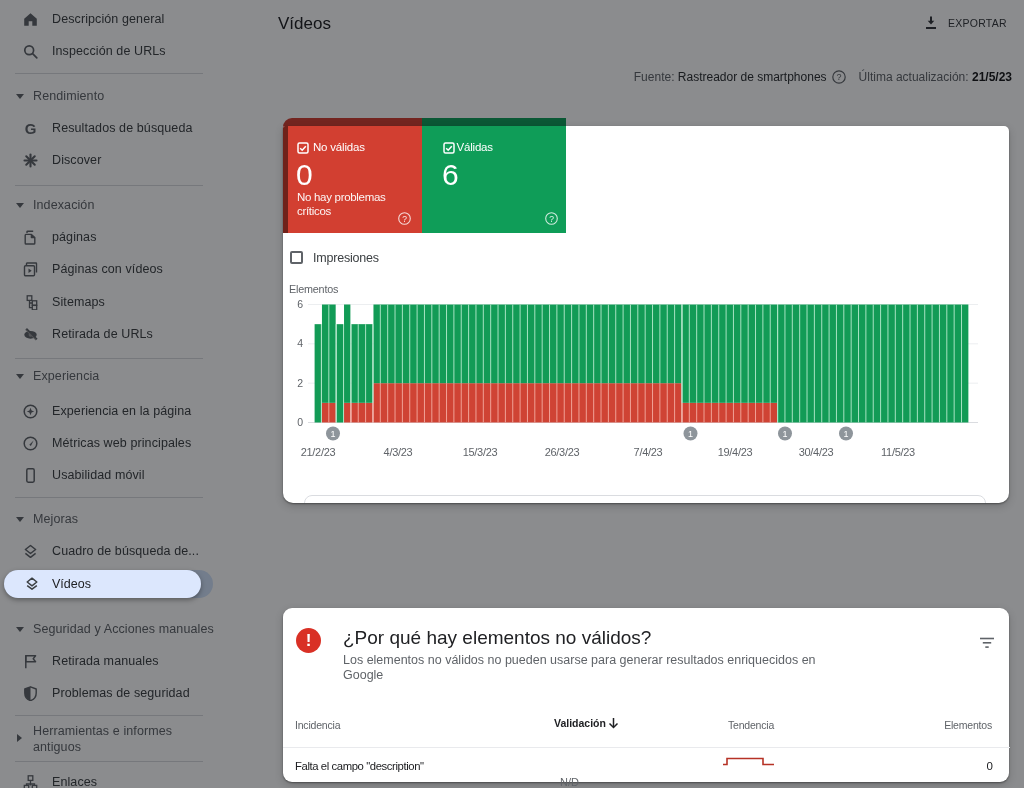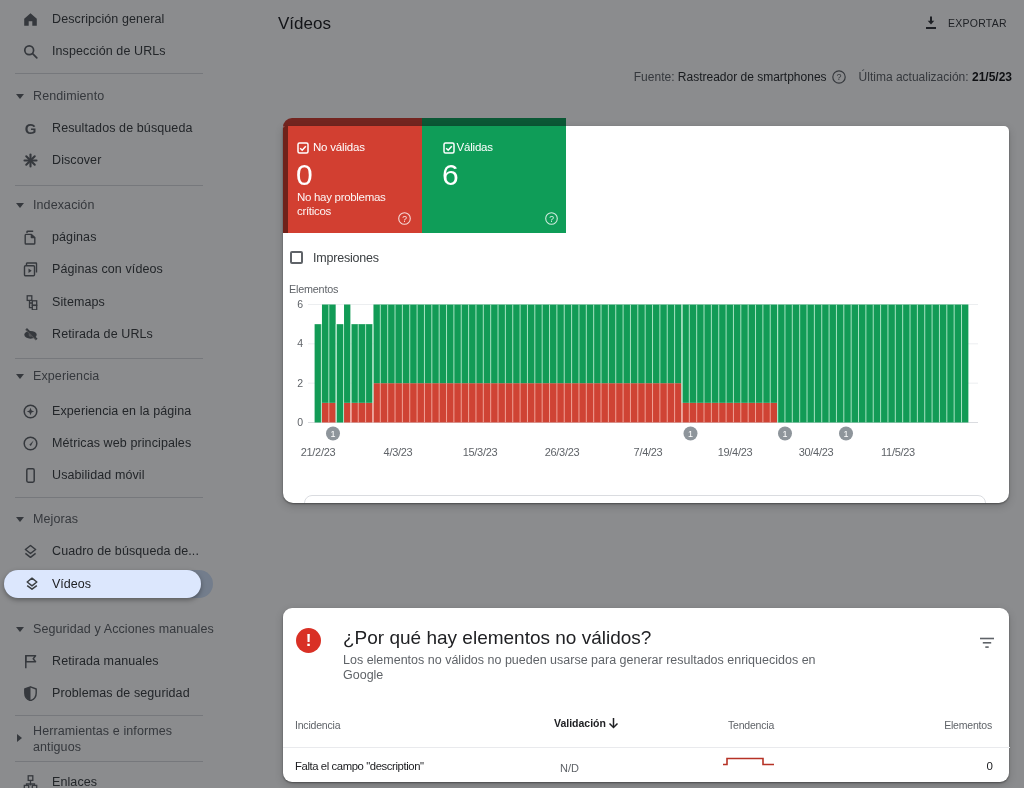--- a/index.html
+++ b/index.html
@@ -424,19 +424,19 @@
     <div class="a" style="left:325px;top:109px">
       <svg width="11" height="12" viewBox="0 0 11 12" style="">
         <path d="M5.5 1 V10" stroke="#202124" stroke-width="1.5"></path>
         <path d="M1.5 6.5 L5.5 10.5 L9.5 6.5" fill="none" stroke="#202124" stroke-width="1.5"></path>
       </svg>
     </div>
     <div class="a" style="left:445px;top:110.5px;font-size:10.5px;letter-spacing:-.2px;color:#5f6368">Tendencia</div>
     <div class="a" style="left:609px;top:110.5px;width:100px;text-align:right;font-size:10.5px;letter-spacing:-.2px;color:#5f6368">Elementos</div>
     <div class="a" style="left:0;top:138.5px;width:727px;height:1px;background:#e9eaed"></div>
     <div class="a" style="left:12px;top:151.5px;font-size:11.3px;letter-spacing:-.4px;color:#202124">Falta el campo "description"</div>
-    <div class="a" style="left:277px;top:154px;font-size:11px;color:#5f6368">N/D</div>
+    <div class="a" style="left:277px;top:168px;font-size:11px;color:#5f6368">N/D</div>
     <div class="a" style="left:439px;top:146px">
       <svg width="56" height="12" viewBox="0 0 56 12" style="">
         <path d="M1 10.5 H5 V4.5 H41 V10.5 H52" fill="none" stroke="#b63226" stroke-width="1.6"></path>
       </svg>
     </div>
     <div class="a" style="left:609px;top:151.5px;width:101px;text-align:right;font-size:11.5px;color:#202124">0</div>
   </div>
 </body></html>

